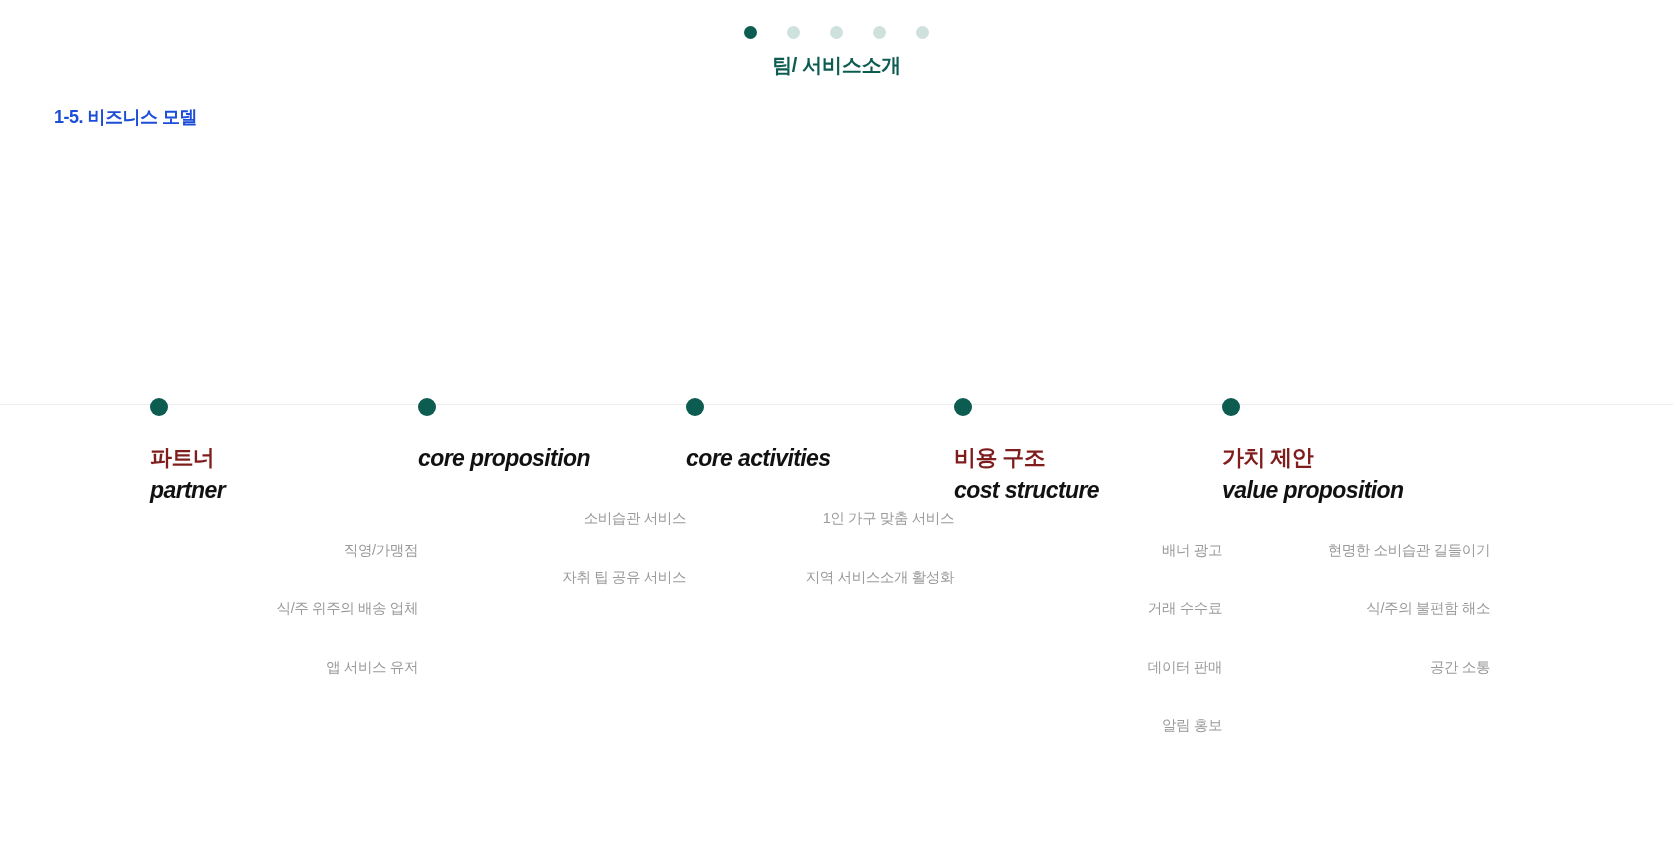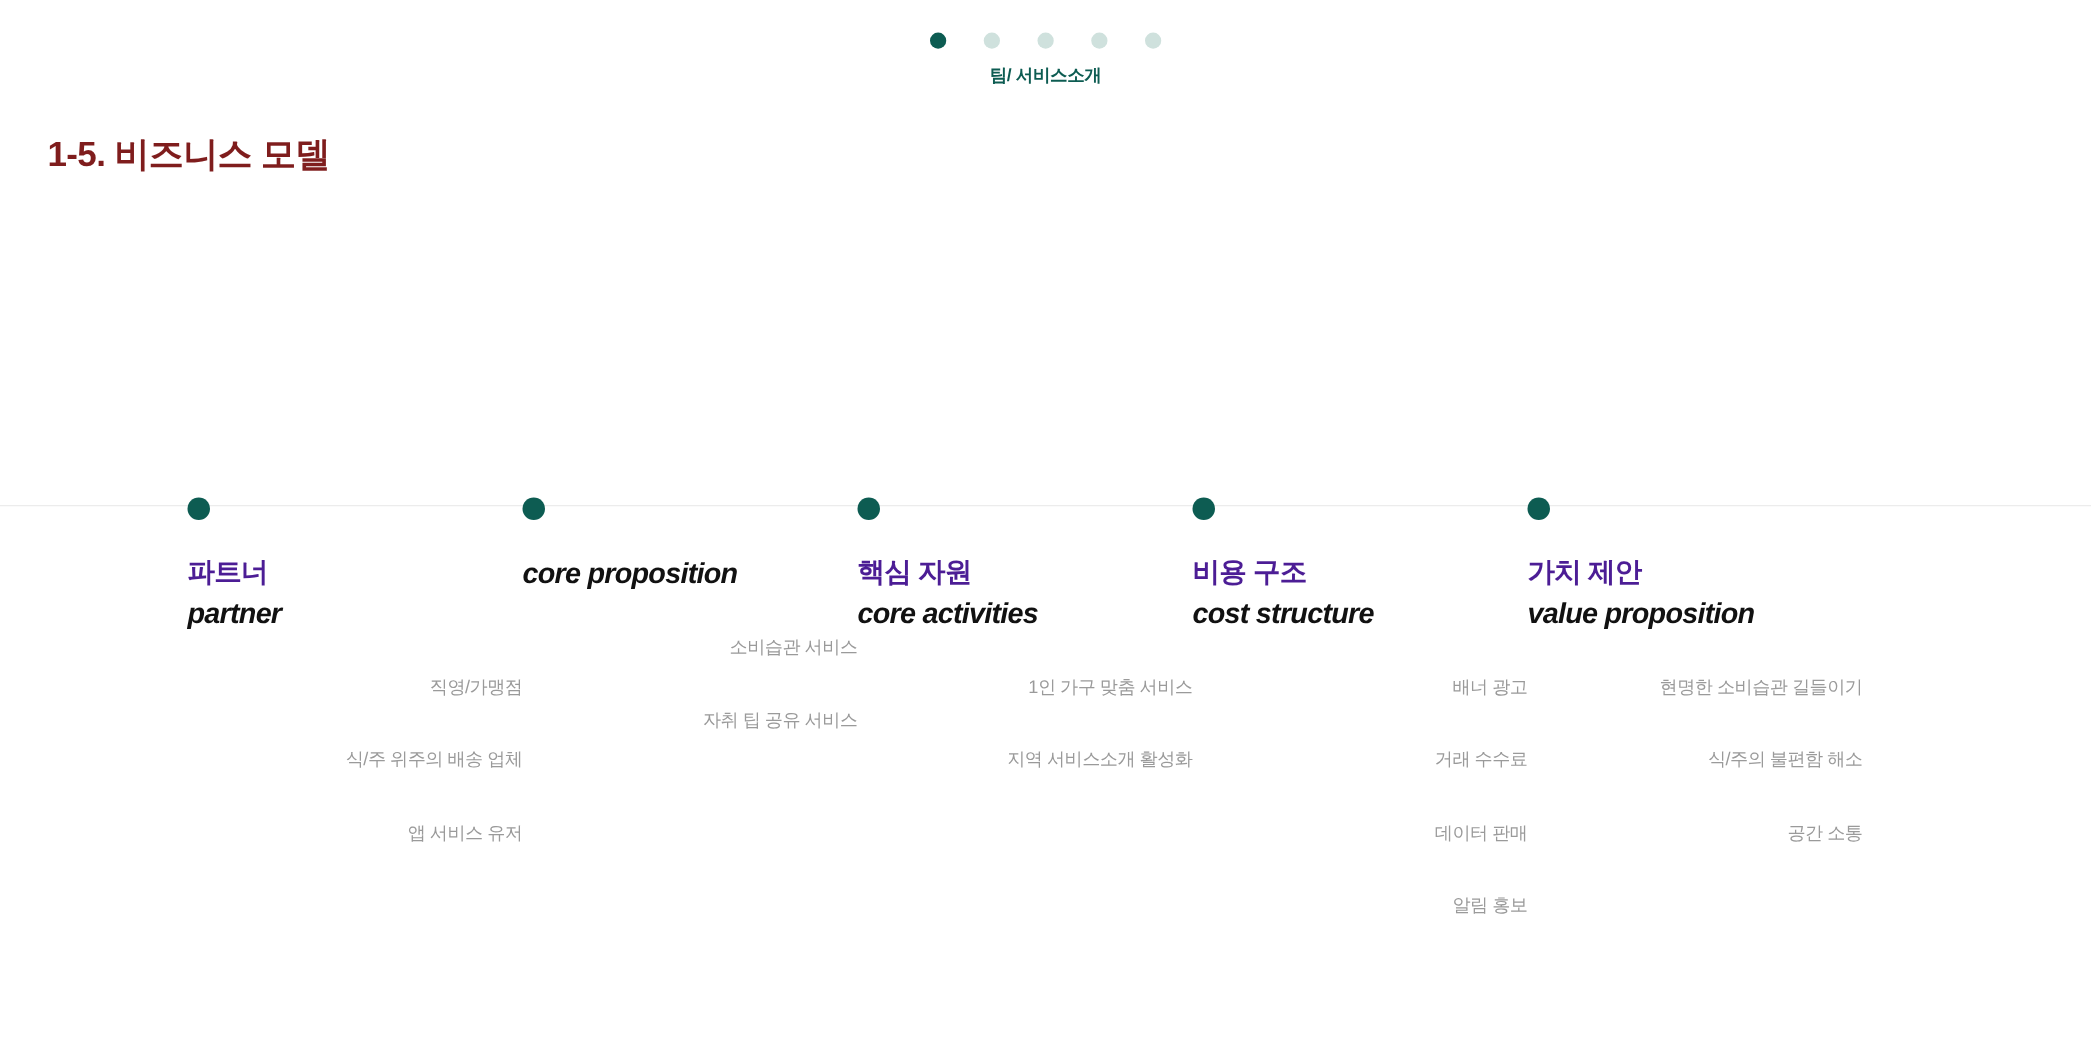--- a/index.html
+++ b/index.html
@@ -37,34 +37,34 @@
     background: #0d5c52;
   }
 
   
   #section-label {
     position: absolute;
     top: 52px;
     left: 0;
     width: 100%;
     text-align: center;
-    font-size: 14px;
+    font-size: 20px;
     font-weight: bold;
     color: #0d5c52;
     letter-spacing: -0.3px;
   }
 
   
   #slide-title {
     position: absolute;
     top: 105px;
-    left: 38px;
-    font-size: 28px;
+    left: 54px;
+    font-size: 18px;
     font-weight: bold;
-    color: #7f1d1d;
+    color: #1d4ed8;
     letter-spacing: -0.5px;
   }
 
   
   #divider {
     position: absolute;
     top: 404px;
     left: 0;
     width: 1673px;
     height: 1px;
@@ -87,21 +87,21 @@
   .col-dot {
     width: 18px;
     height: 18px;
     border-radius: 50%;
     background: #0d5c52;
     margin-bottom: 26px;
   }
   .col-title-ko {
     font-size: 22px;
     font-weight: bold;
-    color: #4c1d95;
+    color: #7f1d1d;
     letter-spacing: -0.6px;
     line-height: 1.45;
   }
   .col-title-en {
     font-size: 23px;
     font-weight: bold;
     color: #111111;
     letter-spacing: -0.6px;
     line-height: 1.4;
     margin-bottom: 36px;
@@ -155,21 +155,20 @@
     <div class="col-dot"></div>
     <div class="col-title-en">core proposition</div>
     <ul class="col-items">
       <li class="col-item">소비습관 서비스</li>
       <li class="col-item">자취 팁 공유 서비스</li>
     </ul>
   </div>
 
   <div class="column">
     <div class="col-dot"></div>
-    <div class="col-title-ko">핵심 자원</div>
     <div class="col-title-en">core activities</div>
     <ul class="col-items">
       <li class="col-item">1인 가구 맞춤 서비스</li>
       <li class="col-item">지역 서비스소개 활성화</li>
     </ul>
   </div>
 
   <div class="column">
     <div class="col-dot"></div>
     <div class="col-title-ko">비용 구조</div>

